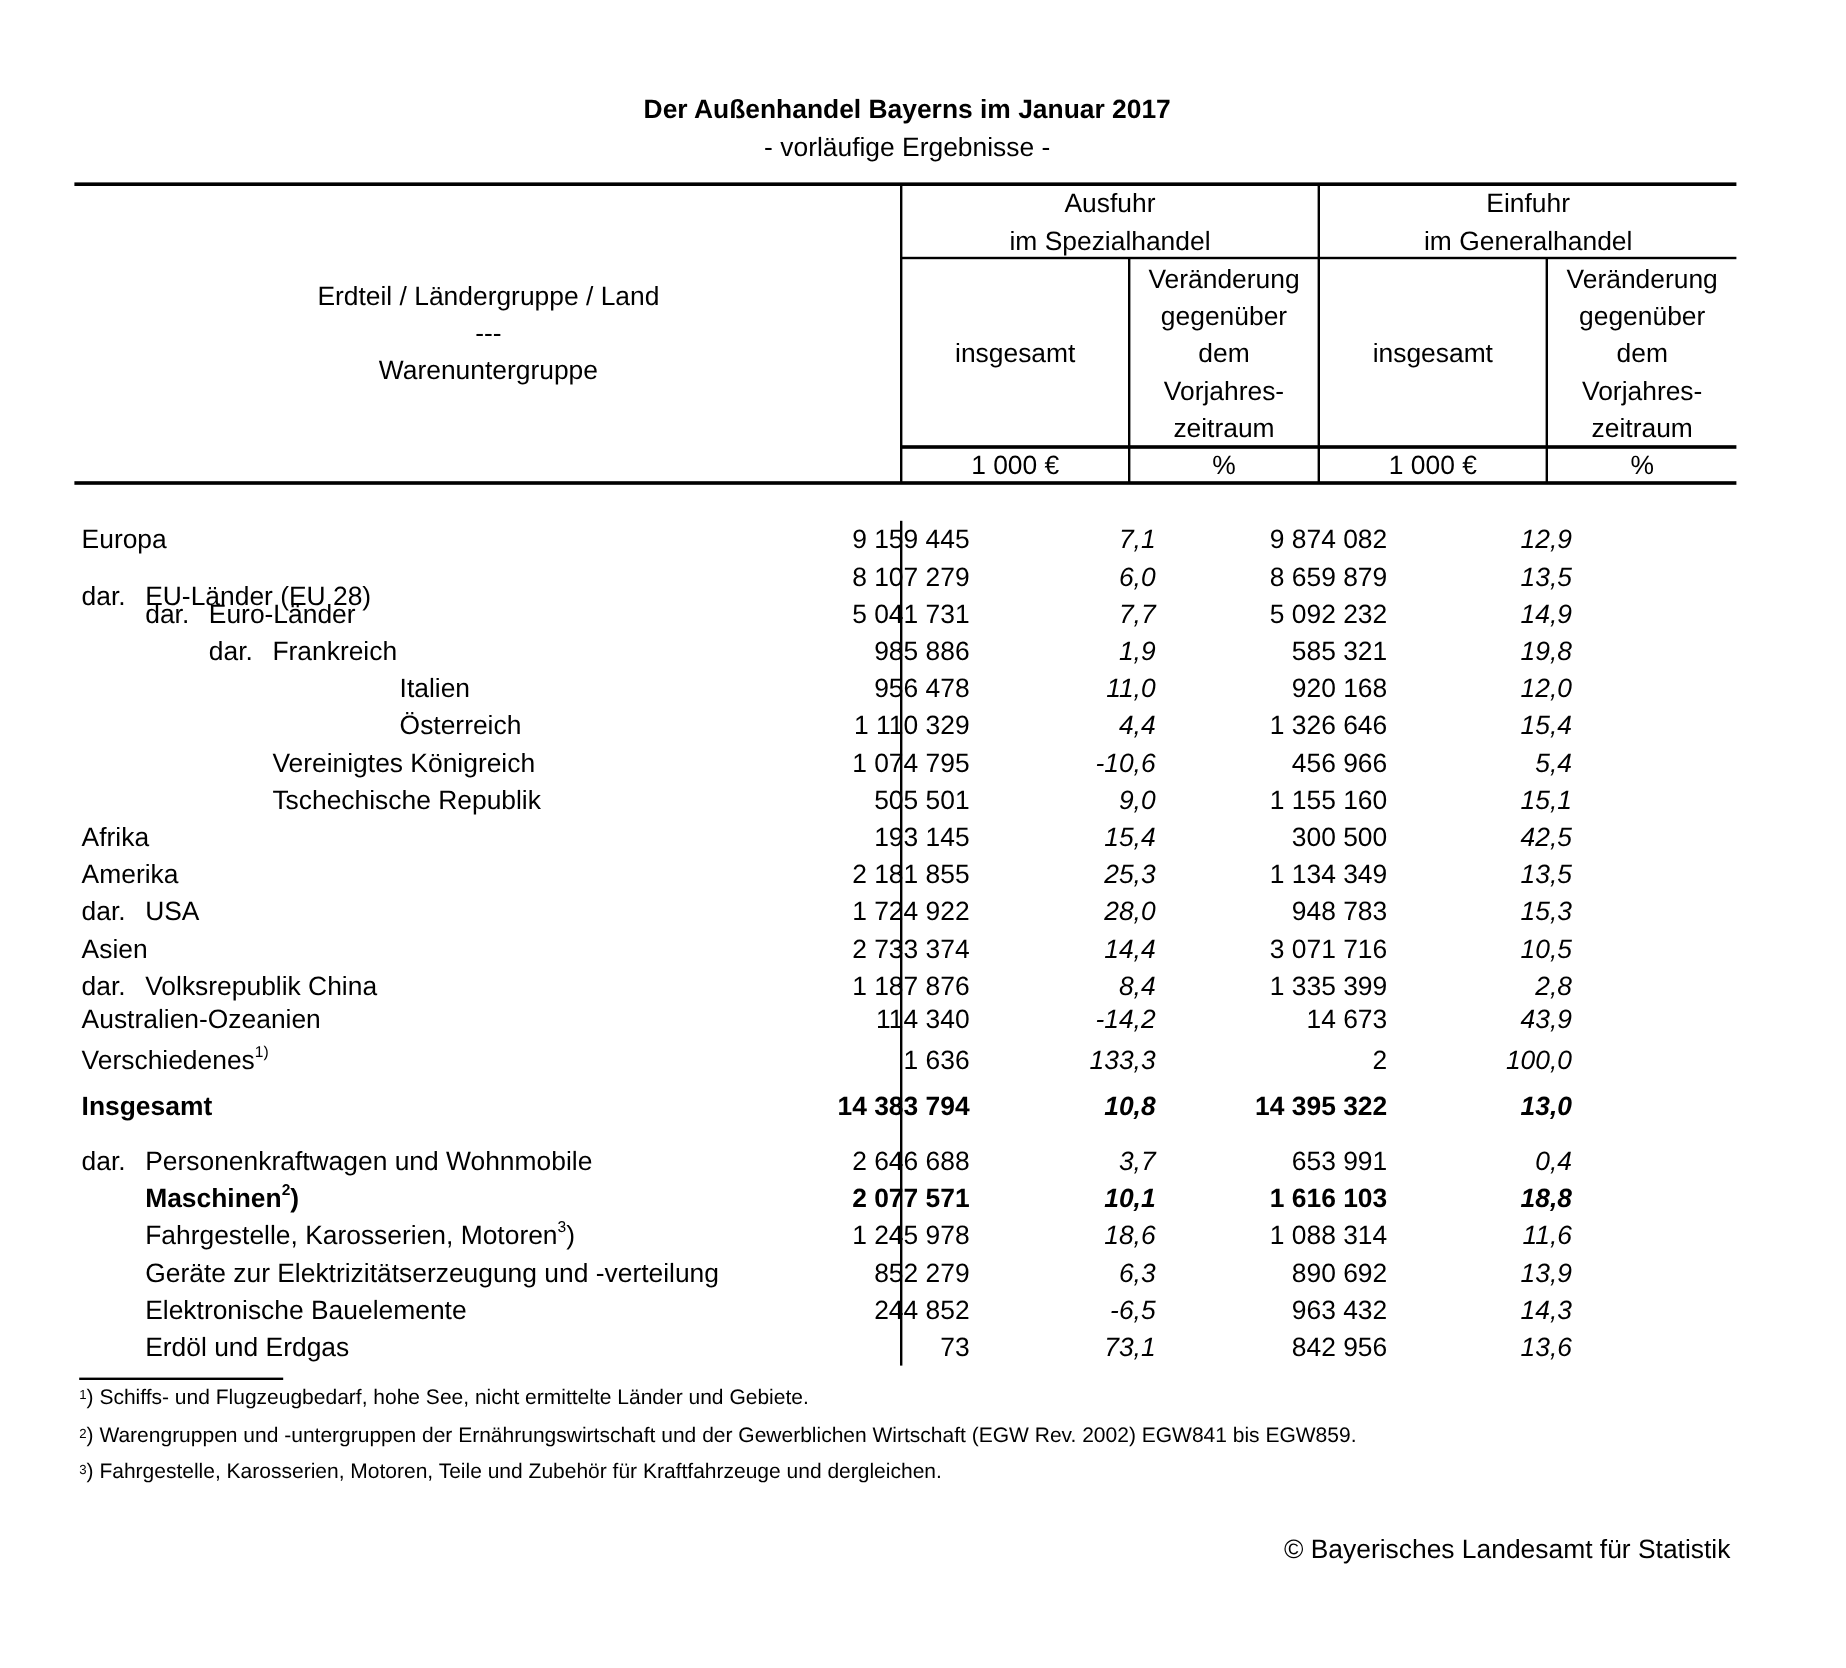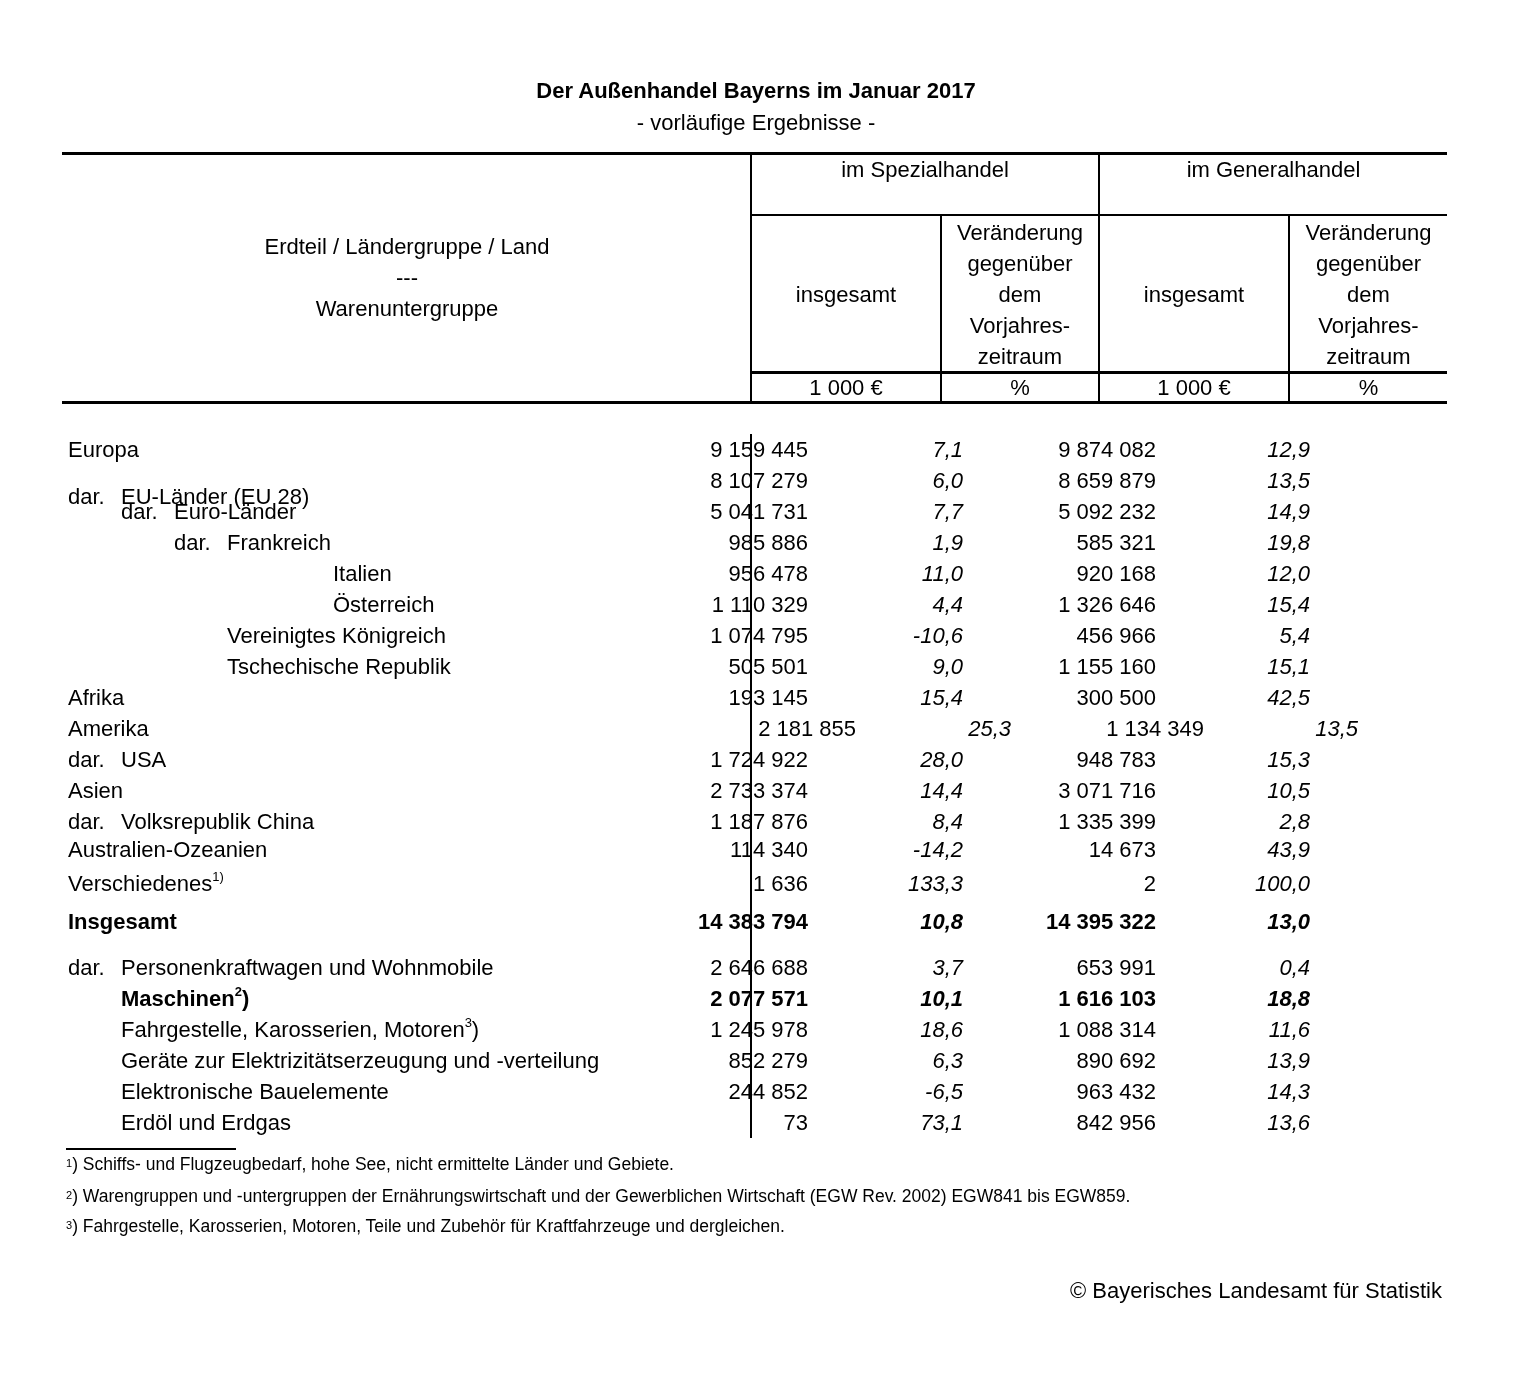--- a/index.html
+++ b/index.html
@@ -52,23 +52,25 @@
   <div class="vline" style="left:940px;top:215px;width:2px;height:187px;"></div>
   <div class="vline" style="left:1288px;top:215px;width:2px;height:187px;"></div>
 
   <div class="hcell" style="left:62px;width:690px;top:231px;">
     <div>Erdteil / Ländergruppe / Land</div>
     <div>---</div>
     <div>Warenuntergruppe</div>
   </div>
 
   <div class="hcell" style="left:752px;width:346px;top:154px;">
+    <div>Ausfuhr</div>
     <div>im Spezialhandel</div>
   </div>
   <div class="hcell" style="left:1100px;width:347px;top:154px;">
+    <div>Einfuhr</div>
     <div>im Generalhandel</div>
   </div>
 
   <div class="hcell" style="left:752px;width:188px;top:279px;">insgesamt</div>
   <div class="hcell" style="left:1100px;width:188px;top:279px;">insgesamt</div>
 
   <div class="hcell" style="left:942px;width:156px;top:217px;">
     <div>Veränderung</div>
     <div>gegenüber</div>
     <div>dem</div>
@@ -148,21 +150,21 @@
       <span class="num c3">1 155 160</span>
       <span class="num c4">15,1</span>
     </div>
     <div class="row" style="top: 682px;">
       <span class="label" style="left: 68px;"><span>Afrika</span></span>
       <span class="num c1">193 145</span>
       <span class="num c2">15,4</span>
       <span class="num c3">300 500</span>
       <span class="num c4">42,5</span>
     </div>
-    <div class="row" style="top: 713px; padding-left: 48px;">
+    <div class="row" style="top: 713px;">
       <span class="label" style="left: 68px;"><span>Amerika</span></span>
       <span class="num c1">2 181 855</span>
       <span class="num c2">25,3</span>
       <span class="num c3">1 134 349</span>
       <span class="num c4">13,5</span>
     </div>
     <div class="row" style="top: 744px;">
       <span class="label" style="left: 68px;"><span class="prefix">dar.</span><span>USA</span></span>
       <span class="num c1">1 724 922</span>
       <span class="num c2">28,0</span>

